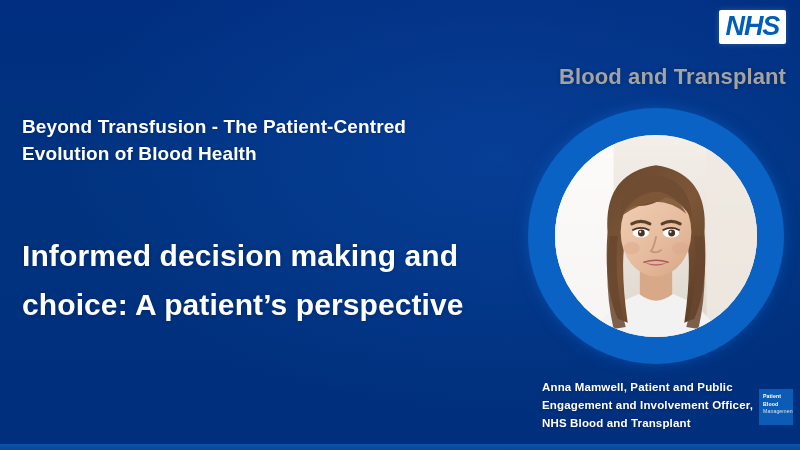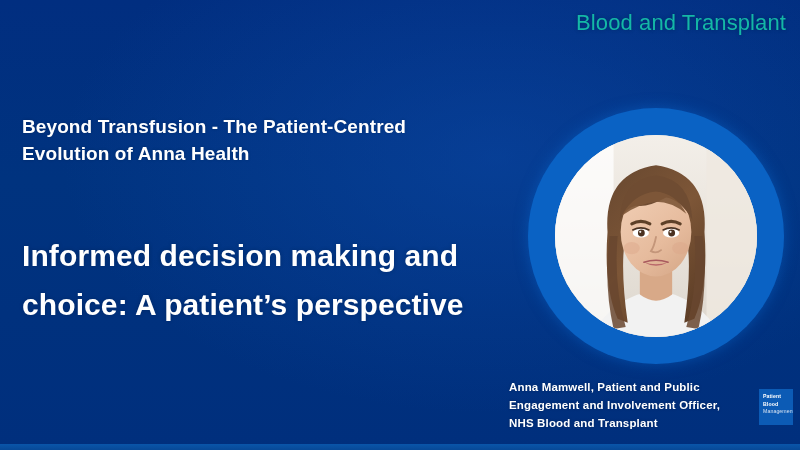--- a/index.html
+++ b/index.html
@@ -55,23 +55,23 @@
     color: #005eb8;
     font-family: "Liberation Sans", sans-serif;
     font-weight: 700;
     font-style: italic;
     font-size: 27px;
     letter-spacing: -1.2px;
     line-height: 1;
   }
   #nhs-sub {
     display: block;
-    margin-top: 0;
-    color: #14b8a6;
-    font-weight: 400;
+    margin-top: 20px;
+    color: #a3a3a3;
+    font-weight: 700;
     font-size: 22px;
     letter-spacing: 0.1px;
     text-shadow: 0 0 4px rgba(0,0,0,0.25);
     white-space: nowrap;
   }
 
   
   #event-title {
     position: absolute;
     left: 22px;
@@ -117,21 +117,21 @@
     height: 202px;
     border-radius: 50%;
     overflow: hidden;
     background: #e7e2dc;
   }
   #portrait-photo svg { display: block; width: 100%; height: 100%; }
 
   
   #credit {
     position: absolute;
-    left: 509px;
+    left: 542px;
     top: 378px;
     width: 228px;
     color: #ffffff;
     font-size: 11.5px;
     font-weight: 700;
     line-height: 1.58;
     letter-spacing: 0.15px;
     text-shadow: 0 0 3px rgba(0,0,0,0.25);
   }
 
@@ -159,24 +159,27 @@
   #pbm-logo .pbm-line.faint { opacity: 0.82; font-weight: 400; }
 </style>
 </head>
 <body>
 
 <div id="slide">
 
   <div id="bg-gradient"></div>
 
   <div id="nhs-logo-wrap">
+    <span id="nhs-box">
+      <span id="nhs-text">NHS</span>
+    </span>
     <span id="nhs-sub">Blood and Transplant</span>
   </div>
 
-  <div id="event-title">Beyond Transfusion - The Patient-Centred Evolution of Anna Health</div>
+  <div id="event-title">Beyond Transfusion - The Patient-Centred Evolution of Blood Health</div>
 
   <div id="talk-title">Informed decision making and choice: A patient’s perspective</div>
 
   <div id="portrait-ring">
     <div id="portrait-photo">
       <svg viewBox="0 0 200 200" preserveAspectRatio="xMidYMid slice">
         <defs>
           <linearGradient id="bgwall" x1="0" y1="0" x2="0" y2="1">
             <stop offset="0%" stop-color="#f3efe9"></stop>
             <stop offset="55%" stop-color="#e8e2da"></stop>

